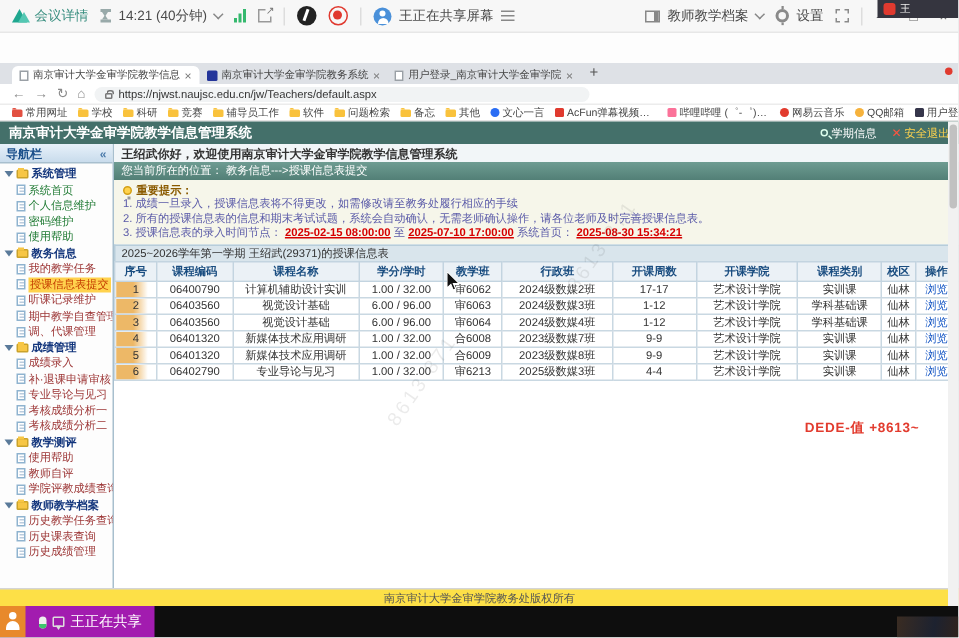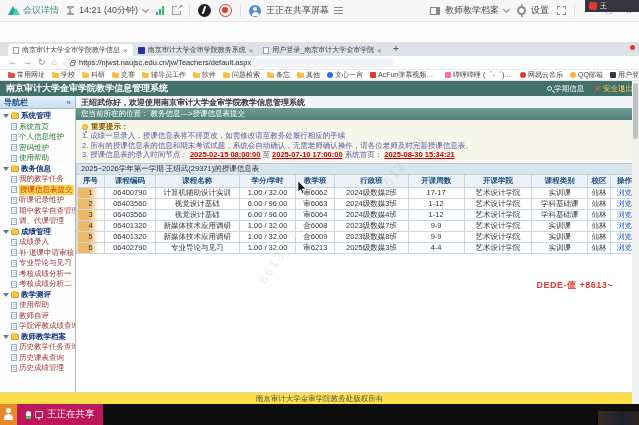--- a/index.html
+++ b/index.html
@@ -125,21 +125,21 @@
 
   
   .scrollbar { position:absolute; right:0; top:59px; width:7px; height:323px; background:#f1f1f1; z-index:7; }
   .scrollbar .thumb { position:absolute; top:2px; left:1px; width:5px; height:56px; background:#c1c1c1; border-radius:3px; }
 
   
   .cursor { position:absolute; left:298px; top:181px; z-index:40; }
 
   
   .sharebar { position:absolute; bottom:0; left:0; width:639px; height:21px; background:#0e0e0e; display:flex; align-items:center; }
-  .share-chip { height:21px; background:#be185d; display:flex; align-items:center; gap:4px; padding:0 8px 0 0; }
+  .share-chip { height:21px; background:#a21caf; display:flex; align-items:center; gap:4px; padding:0 8px 0 0; }
   .share-person { width:17px; height:21px; background:#e8892b; position:relative; flex:none; }
   .share-person::before { content:""; position:absolute; left:6px; top:4px; width:5px; height:5px; border-radius:50%; background:#fff; }
   .share-person::after { content:""; position:absolute; left:4px; top:10px; width:9px; height:6px; border-radius:5px 5px 0 0; background:#fff; }
   .mic-ico { width:5px; height:8px; border-radius:3px; background:#eee; position:relative; margin-left:5px; }
   .mic-ico::after { content:""; position:absolute; left:0; bottom:0; width:5px; height:3px; border-radius:0 0 3px 3px; background:#3ec46d; }
   .chat-ico { width:8px; height:7px; border:1px solid #ddd; border-radius:1px; position:relative; }
   .chat-ico::after { content:""; position:absolute; left:1px; bottom:-3px; border-left:2px solid transparent; border-right:2px solid transparent; border-top:3px solid #ddd; }
   .share-text { color:#fff; font-size:9.5px; }
   .corner-video { position:absolute; right:0; bottom:0; width:41px; height:14px; background:linear-gradient(100deg,#3a2c22,#1d2230 60%,#30231c); z-index:45; }
 </style>

